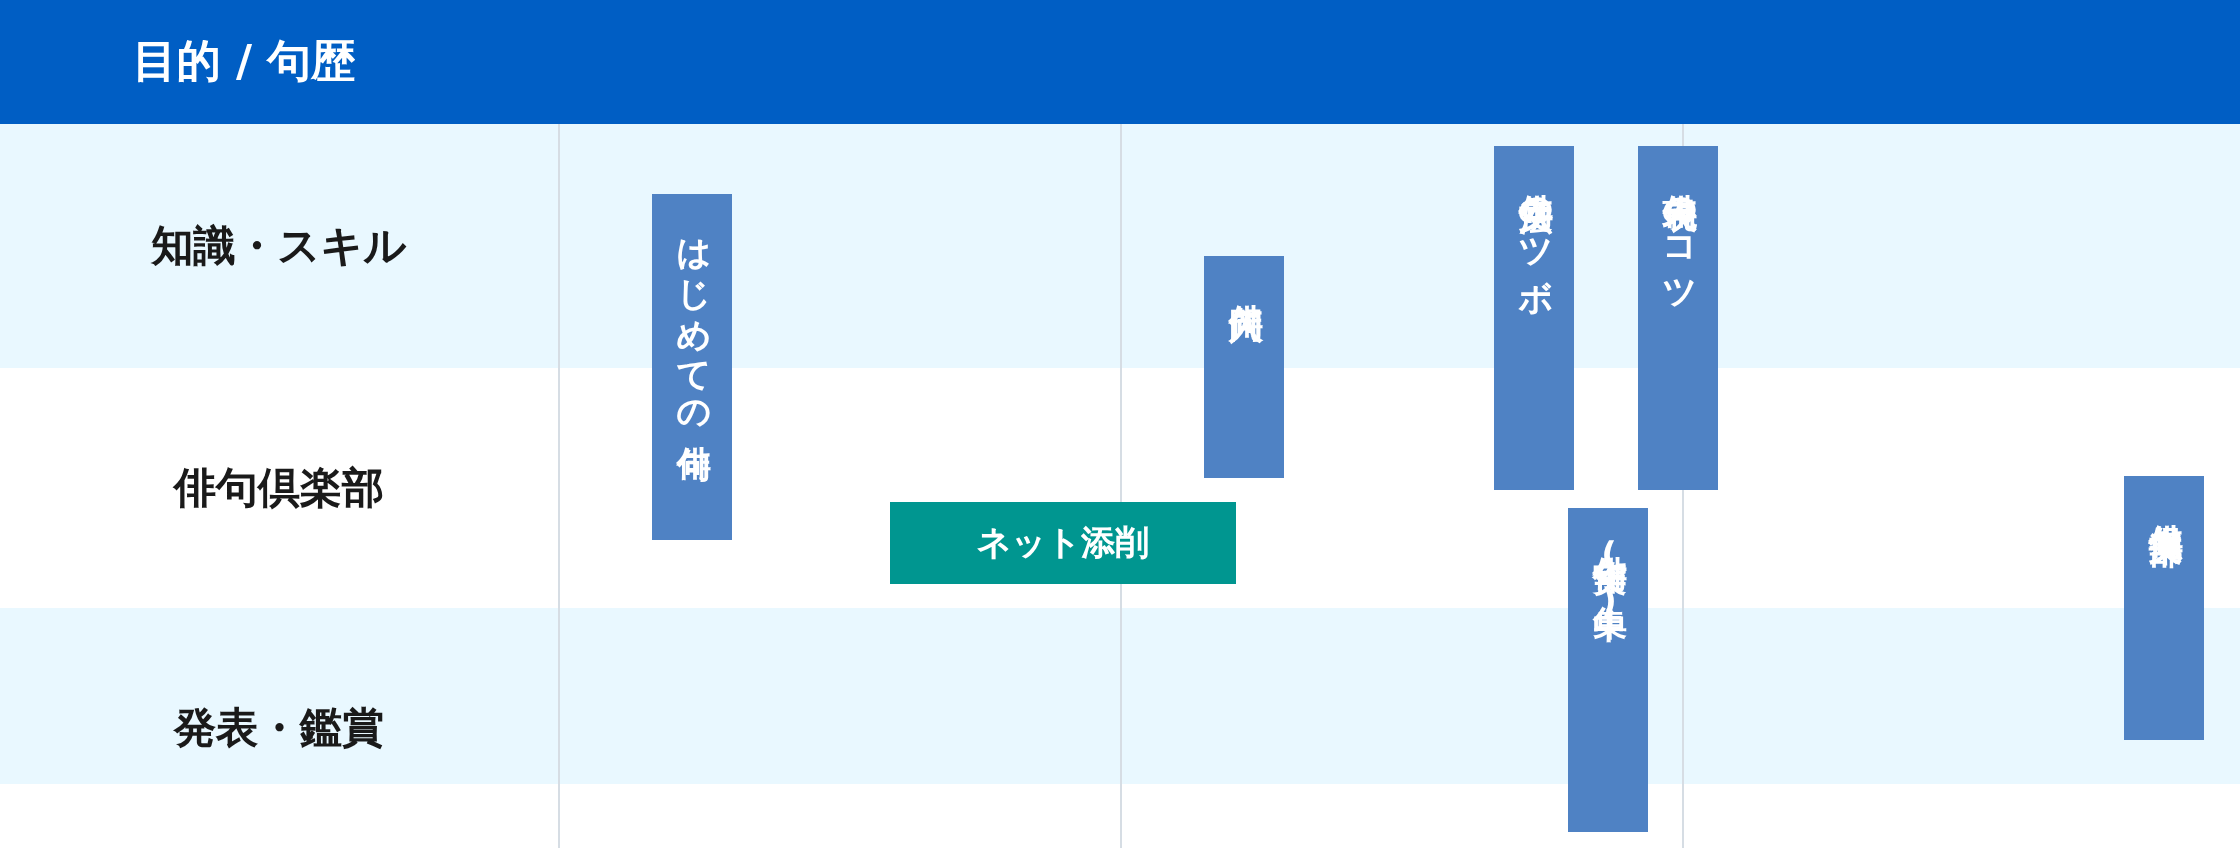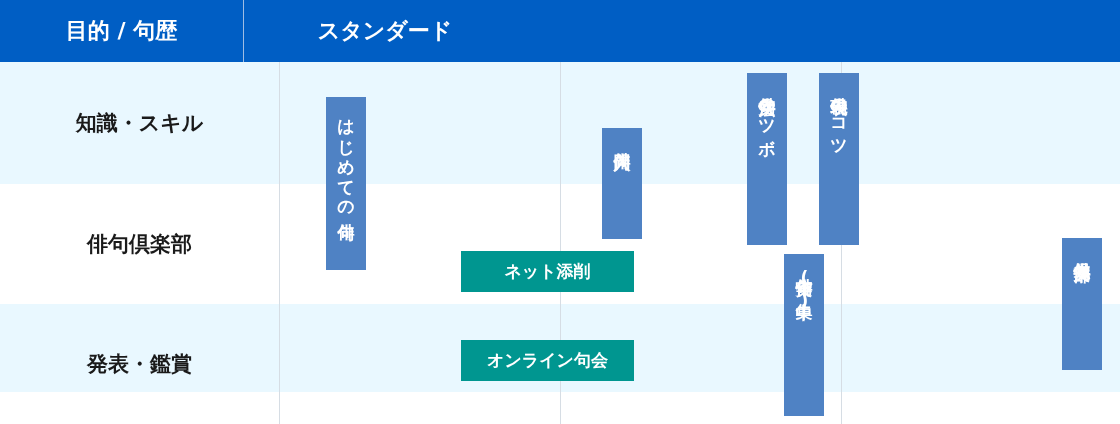--- a/index.html
+++ b/index.html
@@ -16,21 +16,20 @@
     .vbox { position: absolute; background: #4f82c4; color: #ffffff; font-weight: bold; font-size: 17px; writing-mode: vertical-rl; text-orientation: upright; display: flex; align-items: center; justify-content: flex-start; padding-top: 10px; letter-spacing: 1px; line-height: 1; }
     .hbox { position: absolute; background: #009690; color: #ffffff; font-weight: bold; font-size: 17px; display: flex; align-items: center; justify-content: center; }
   </style>
 </head>
 <body>
 
 <div class="wrap">
 
   <div class="header">
     <div class="hcell" style="width:244px">目的 / 句歴</div>
-    <div class="hcell" style="width:282px">スタンダード</div>
   </div>
 
   <div class="row alt" style="top:62px;height:122px">
     <div class="rlabel" style="top:0;height:122px">知識・スキル</div>
   </div>
   <div class="row plain" style="top:184px;height:120px">
     <div class="rlabel" style="top:0;height:120px">俳句倶楽部</div>
   </div>
   <div class="row alt" style="top:304px;height:88px">
     <div class="rlabel" style="top:0;height:120px">発表・鑑賞</div>
@@ -40,16 +39,15 @@
   <div class="vline" style="left:560px"></div>
   <div class="vline" style="left:841px"></div>
 
   <div class="vbox" style="left:326px;top:97px;width:40px;height:173px;padding-right:0">はじめての俳句</div>
   <div class="vbox" style="left:602px;top:128px;width:40px;height:111px">俳句入門</div>
   <div class="vbox" style="left:747px;top:73px;width:40px;height:172px">俳句文法のツボ</div>
   <div class="vbox" style="left:819px;top:73px;width:40px;height:172px">俳句表現のコツ</div>
   <div class="vbox" style="left:784px;top:254px;width:40px;height:162px">俳句実作(集中)</div>
   <div class="vbox" style="left:1062px;top:238px;width:40px;height:132px">俳句倶楽部</div>
 
-  <div class="hbox" style="left:461px;top:251px;width:173px;height:41px">ネット添削</div>
-  <div class="hbox" style="left:461px;top:340px;width:173px;height:41px">オンライン句会</div>
+  <div class="hbox" style="left:445px;top:251px;width:173px;height:41px">ネット添削</div>
 
 </div>
 
 </body></html>

